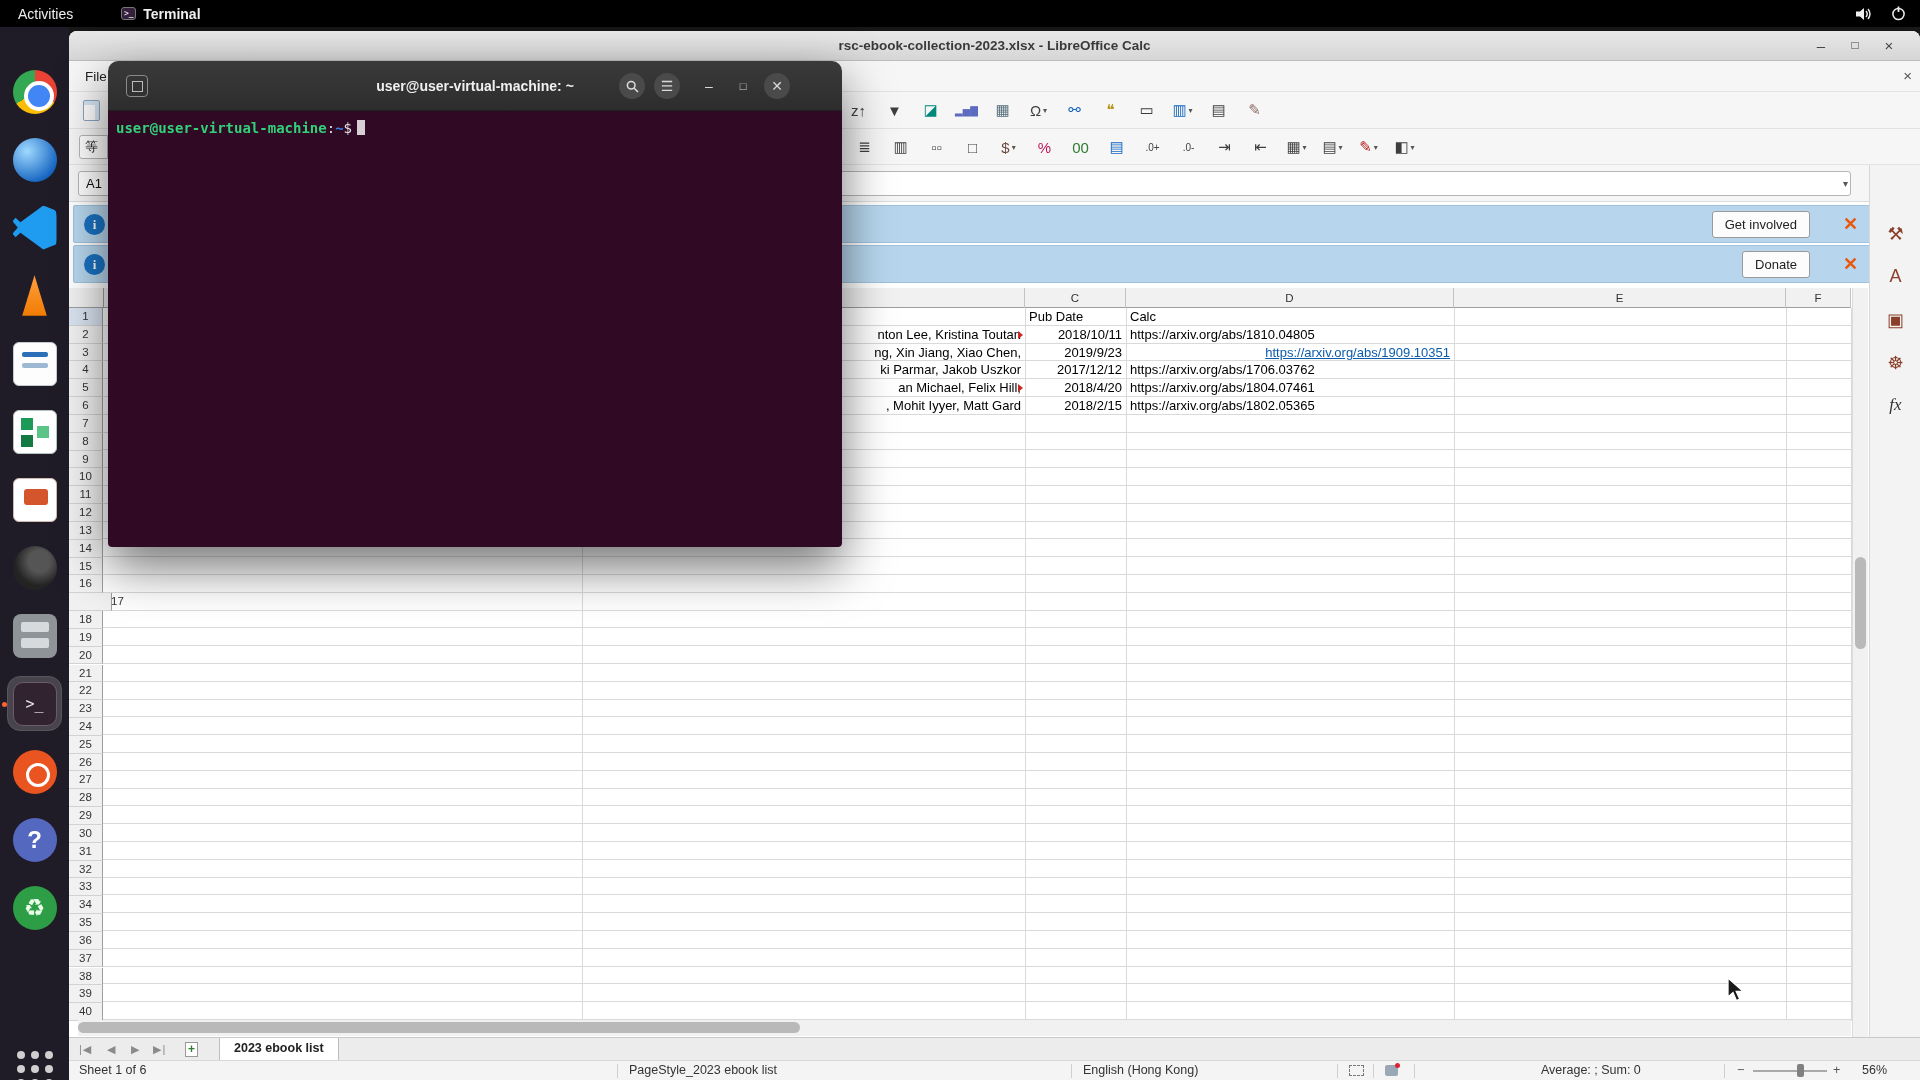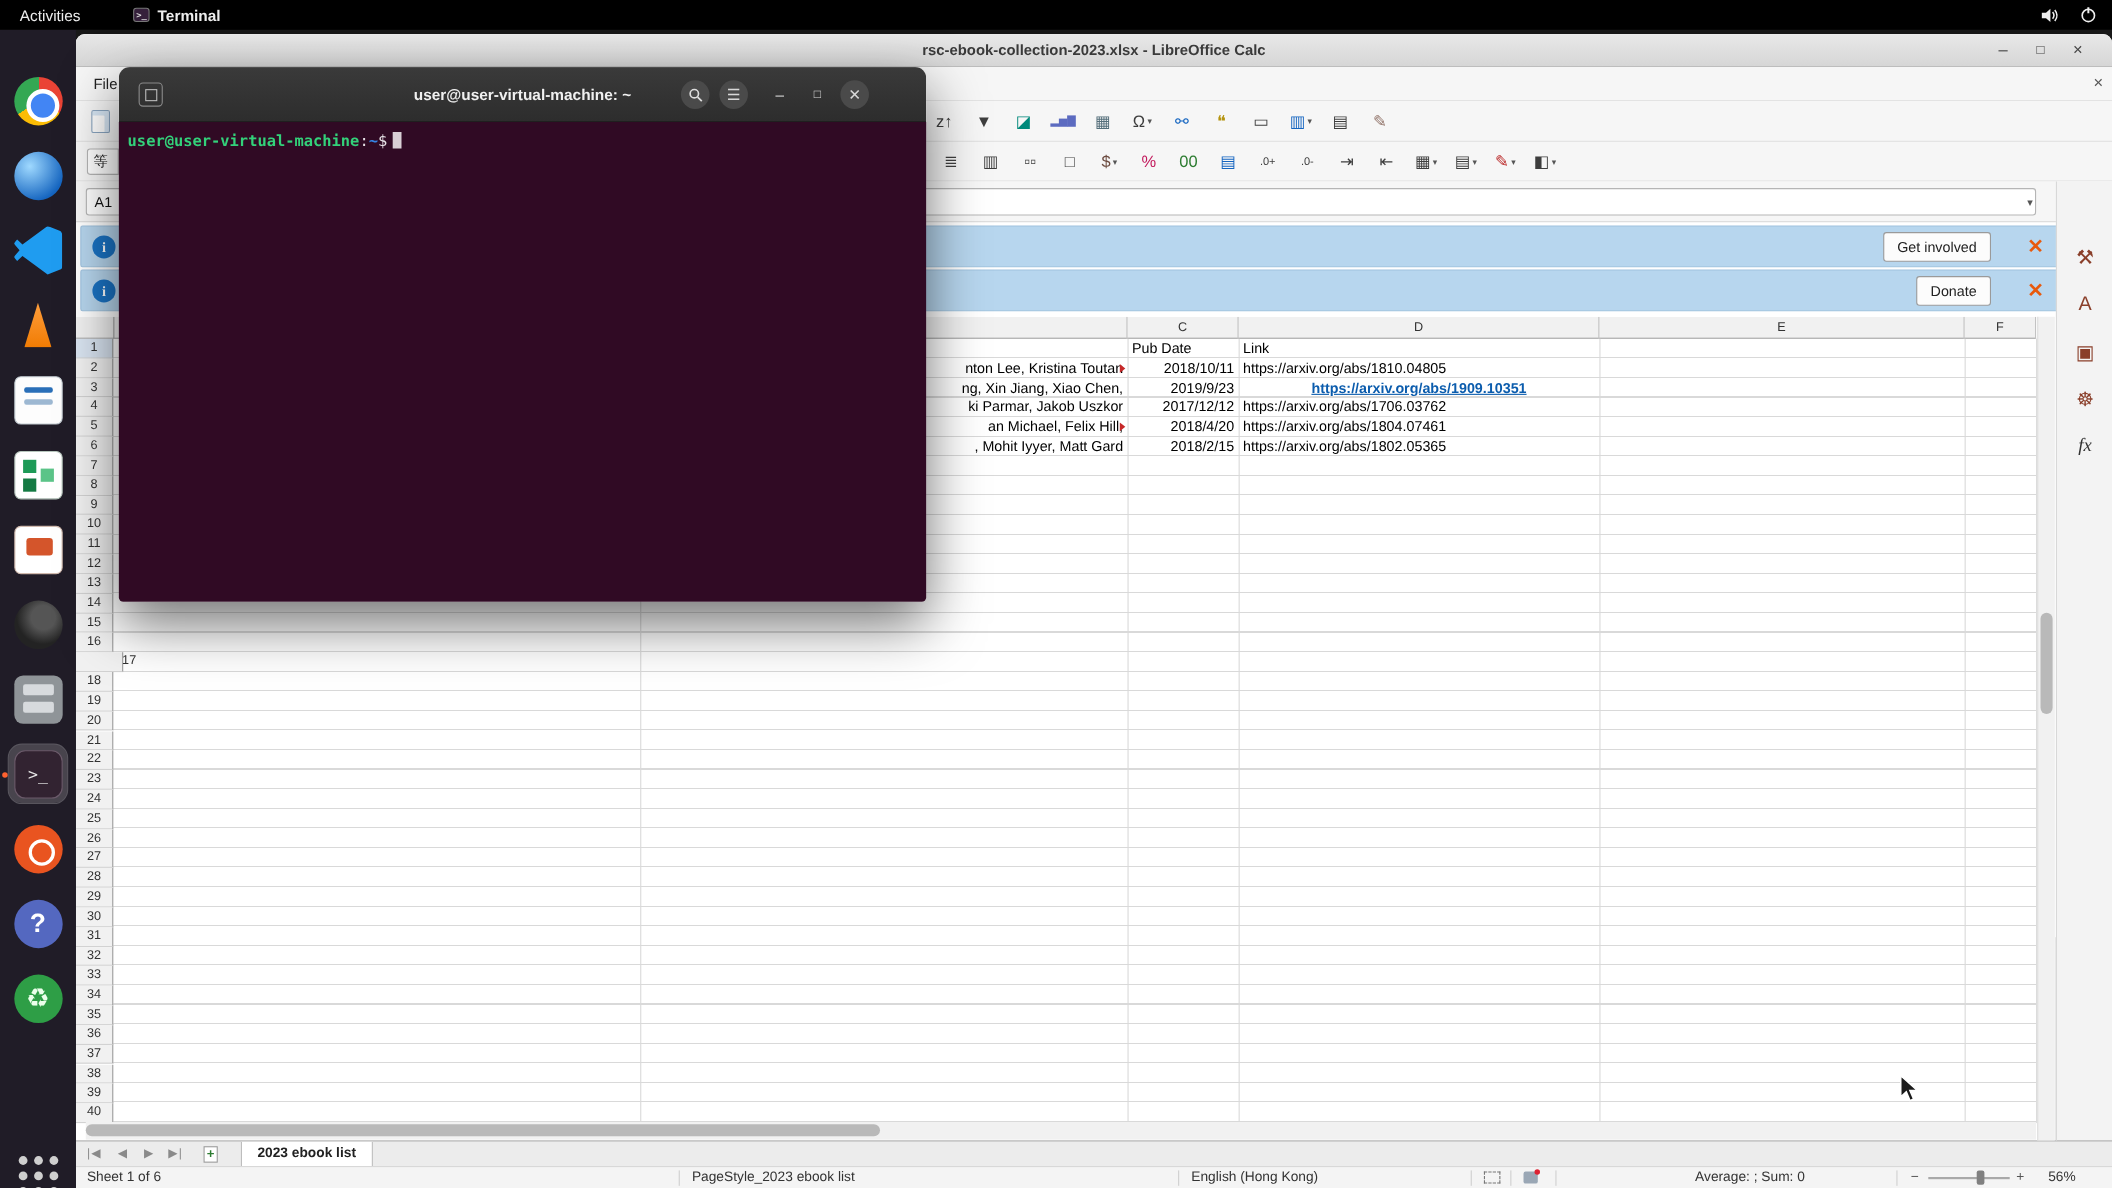--- a/index.html
+++ b/index.html
@@ -456,28 +456,28 @@
           <div class="row-hdr" style="top: 552.575px;">32</div>
           <div class="row-hdr" style="top: 570.4px;">33</div>
           <div class="row-hdr" style="top: 588.225px;">34</div>
           <div class="row-hdr" style="top: 606.05px;">35</div>
           <div class="row-hdr" style="top: 623.875px;">36</div>
           <div class="row-hdr" style="top: 641.7px;">37</div>
           <div class="row-hdr" style="top: 659.525px;">38</div>
           <div class="row-hdr" style="top: 677.35px;">39</div>
           <div class="row-hdr" style="top: 695.175px;">40</div>
           <div class="cell" style="left: 956px; width: 101px; top: 0px; text-align: left;">Pub Date</div>
-          <div class="cell" style="left: 1057px; width: 328px; top: 0px; text-align: left;">Link</div>
+          <div class="cell" style="left: 1057px; width: 328px; top: 0px; text-align: left;">Calc</div>
           <div class="cell" style="left: 513px; width: 443px; top: 17.825px; text-align: right;">nton Lee, Kristina Toutan</div>
           <div class="clip-mark" style="left: 949px; top: 22.825px;"></div>
           <div class="cell" style="left: 956px; width: 101px; top: 17.825px; text-align: right;">2018/10/11</div>
           <div class="cell" style="left: 1057px; width: 328px; top: 17.825px; text-align: left;">https://arxiv.org/abs/1810.04805</div>
           <div class="cell" style="left: 513px; width: 443px; top: 35.65px; text-align: right;">ng, Xin Jiang, Xiao Chen,</div>
           <div class="cell" style="left: 956px; width: 101px; top: 35.65px; text-align: right;">2019/9/23</div>
-          <div class="cell link" style="left: 1057px; width: 328px; top: 35.65px; text-align: center; font-weight: bold;">https://arxiv.org/abs/1909.10351</div>
+          <div class="cell link" style="left: 1057px; width: 328px; top: 35.65px; text-align: right;">https://arxiv.org/abs/1909.10351</div>
           <div class="cell" style="left: 513px; width: 443px; top: 53.475px; text-align: right;">ki Parmar, Jakob Uszkor</div>
           <div class="cell" style="left: 956px; width: 101px; top: 53.475px; text-align: right;">2017/12/12</div>
           <div class="cell" style="left: 1057px; width: 328px; top: 53.475px; text-align: left;">https://arxiv.org/abs/1706.03762</div>
           <div class="cell" style="left: 513px; width: 443px; top: 71.3px; text-align: right;">an Michael, Felix Hill,</div>
           <div class="clip-mark" style="left: 949px; top: 76.3px;"></div>
           <div class="cell" style="left: 956px; width: 101px; top: 71.3px; text-align: right;">2018/4/20</div>
           <div class="cell" style="left: 1057px; width: 328px; top: 71.3px; text-align: left;">https://arxiv.org/abs/1804.07461</div>
           <div class="cell" style="left: 513px; width: 443px; top: 89.125px; text-align: right;">, Mohit Iyyer, Matt Gard</div>
           <div class="cell" style="left: 956px; width: 101px; top: 89.125px; text-align: right;">2018/2/15</div>
           <div class="cell" style="left: 1057px; width: 328px; top: 89.125px; text-align: left;">https://arxiv.org/abs/1802.05365</div>

